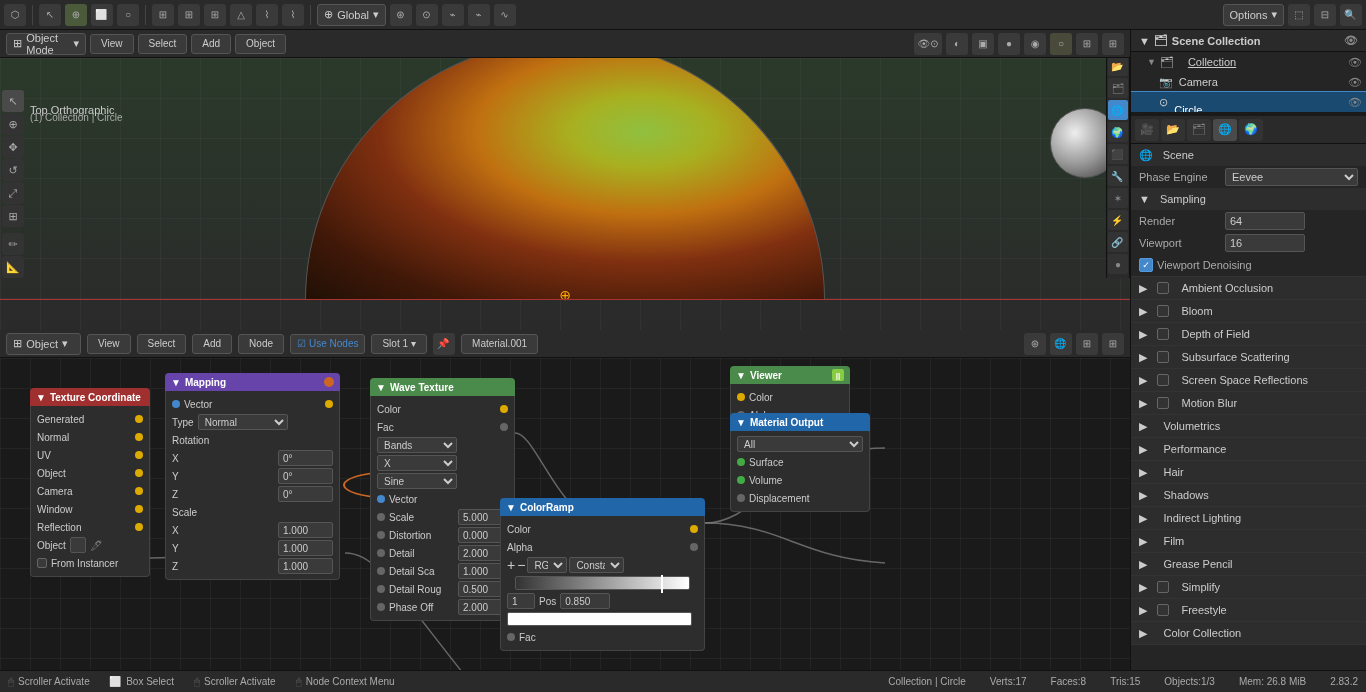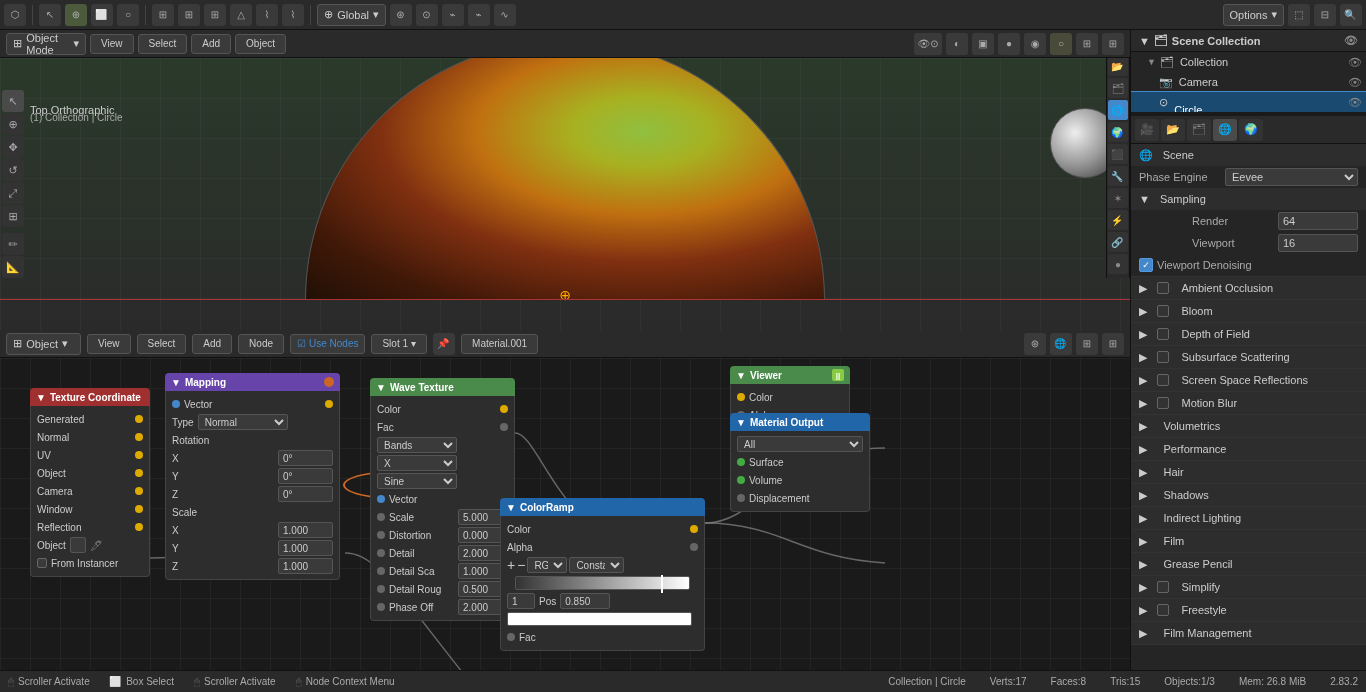--- a/index.html
+++ b/index.html
@@ -297,21 +297,20 @@
     .props-section-header {
       height: 22px;
       background: #2d2d2d;
       display: flex; align-items: center; padding: 0 8px; gap: 6px;
       cursor: pointer; font-size: 11px; color: #ccc;
     }
     .props-row {
       display: flex; align-items: center;
       height: 22px; padding: 0 8px; gap: 6px;
       font-size: 11px;
-      justify-content: flex-end;
     }
     .props-label { color: #aaa; min-width: 80px; }
     .props-input {
       background: #3a3a3a; border: 1px solid #555; border-radius: 2px;
       color: #ccc; font-size: 11px; height: 18px; padding: 0 4px;
       flex: 1; max-width: 80px;
     }
     .props-select {
       background: #3a3a3a; border: 1px solid #555; border-radius: 2px;
       color: #ccc; font-size: 11px; height: 18px; padding: 0 2px;
@@ -824,21 +823,21 @@
     <span style="margin-left:4px;">🗂</span>
     <span style="margin-left:4px;">Scene Collection</span>
     <span class="eye-icon">👁</span>
   </div>
 
   <div class="outliner-section">
 
     <div class="outliner-row indent1">
       <span class="tri-icon">▼</span>
       <span>🗂</span>
-      <span style="margin-left:4px;">Collection</span>
+      <span style="margin-left:12px;text-decoration:underline;">Collection</span>
       <span class="eye-icon">👁</span>
     </div>
 
     <div class="outliner-row indent2">
       <span>📷</span>
       <span style="margin-left:4px;">Camera</span>
       <span class="eye-icon">👁</span>
     </div>
 
     <div class="outliner-row indent2" style="background:#1a4a70; outline: 1px solid #4488cc;">
@@ -985,21 +984,21 @@
     <div class="props-section">
       <div class="props-section-header">
         <span>▶</span>
         <div style="width:12px;height:12px;border:1px solid #666;border-radius:2px;background:#333;margin-left:4px;"></div>
         <span style="margin-left:6px;">Freestyle</span>
       </div>
     </div>
     <div class="props-section">
       <div class="props-section-header">
         <span>▶</span>
-        <span style="margin-left:10px;">Film Management</span>
+        <span style="margin-left:10px;">Color Collection</span>
       </div>
     </div>
 
   </div>
 </div>
 
 <div id="status-bar">
   <div style="display:flex; align-items:center; gap:4px;">
     <span style="color:#666;">🖱</span>
     <span>Scroller Activate</span>

